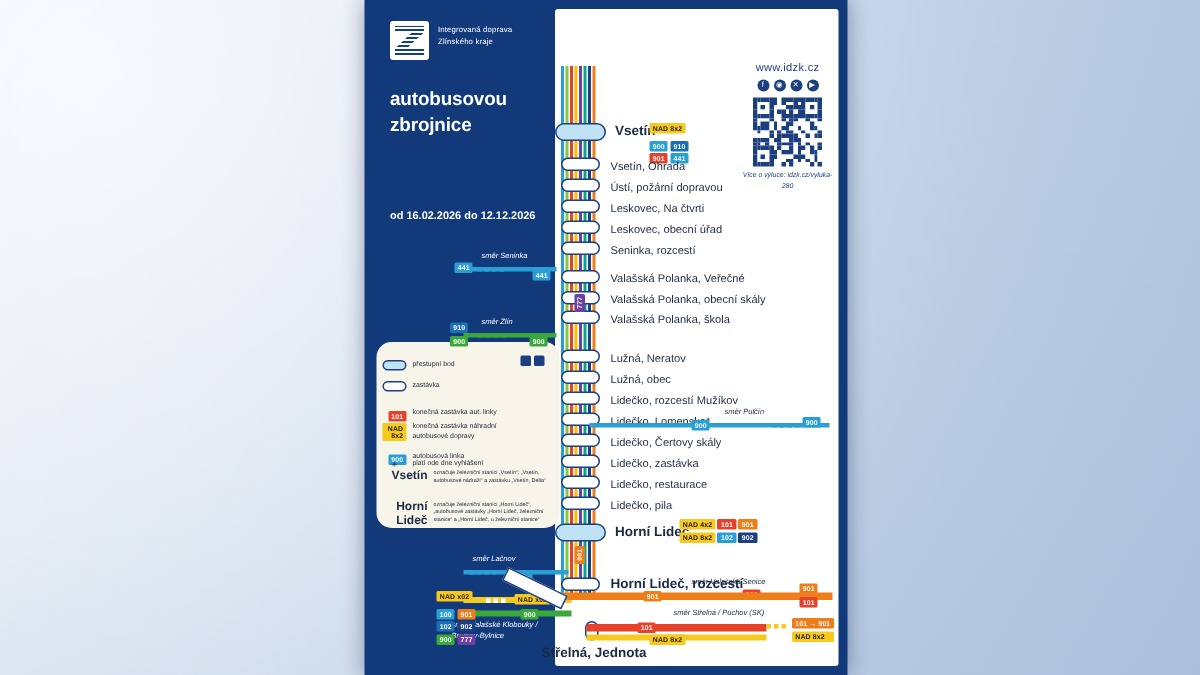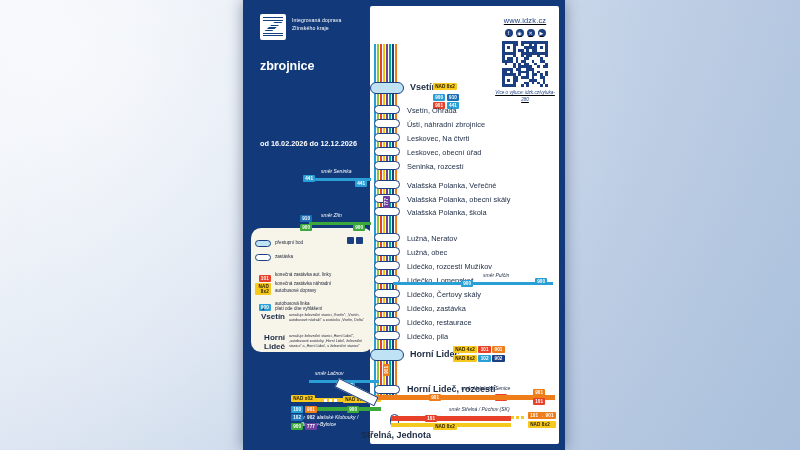--- a/index.html
+++ b/index.html
@@ -66,21 +66,21 @@
     letter-spacing:-0.1px;
   }
   .poster-title .sub{ font-size:7.2px; font-weight:normal; font-style:italic; }
   .valid-from{
     position:absolute; left:17px; top:139px; width:115px;
     font-size:7.3px; font-weight:bold; color:#ffffff;
   }
 
   
   .web{
-    position:absolute; left:251px; top:16px; width:62px; text-align:center;text-decoration:underline;
+    position:absolute; left:251px; top:40px; width:62px; text-align:center;
   }
   .web-url{ font-size:7.4px; color:#1b3f80; letter-spacing:.2px; }
   .socials{ margin-top:4px; display:flex; gap:3px; justify-content:center; }
   .soc{
     width:8px; height:8px; border-radius:50%; background:#1b3f80; color:#fff;
     font-size:5px; line-height:8px; text-align:center;
   }
   .qr{
     margin:4px auto 0; width:46px; height:46px; background:#ffffff;
     display:grid; grid-template-columns:repeat(17,1fr); grid-template-rows:repeat(17,1fr);
@@ -186,20 +186,21 @@
 
       <div class="logo-box">
         <div class="logo-z"></div>
       </div>
       <div class="logo-text">
         <div>Integrovaná doprava</div>
         <div>Zlínského kraje</div>
       </div>
 
       <div class="poster-title">
+        <div>autobusovou</div>
         <div>zbrojnice</div>
       </div>
       <div class="valid-from">od 16.02.2026 do 12.12.2026</div>
 
       <div class="web">
         <div class="web-url">www.idzk.cz</div>
         <div class="socials">
           <div class="soc">f</div>
           <div class="soc">◉</div>
           <div class="soc">✕</div>
@@ -520,21 +521,21 @@
               <span class="badge" style="background: rgb(27, 111, 181); color: rgb(255, 255, 255);">910</span>
             </div>
             <div style="display: flex; gap: 1.5px;">
               <span class="badge" style="background: rgb(232, 65, 42); color: rgb(255, 255, 255);">901</span>
               <span class="badge" style="background: rgb(42, 159, 214); color: rgb(255, 255, 255);">441</span>
             </div>
           </div>
           <div class="stop" style="left: 131px; top: 105px;"></div>
           <div class="st-label" style="left: 164px; top: 106px;">Vsetín, Ohrada</div>
           <div class="stop" style="left: 131px; top: 119px;"></div>
-          <div class="st-label" style="left: 164px; top: 120px;">Ústí, náhradní zbrojnice</div>
+          <div class="st-label" style="left: 164px; top: 120px;">Ústí, požární dopravou</div>
           <div class="stop" style="left: 131px; top: 133px;"></div>
           <div class="st-label" style="left: 164px; top: 134px;">Leskovec, Na čtvrti</div>
           <div class="stop" style="left: 131px; top: 147px;"></div>
           <div class="st-label" style="left: 164px; top: 148px;">Leskovec, obecní úřad</div>
           <div class="stop" style="left: 131px; top: 161px;"></div>
           <div class="st-label" style="left: 164px; top: 162px;">Seninka, rozcestí</div>
           <div class="stop" style="left: 131px; top: 180px;"></div>
           <div class="st-label" style="left: 164px; top: 181px;">Valašská Polanka, Veřečné</div>
           <div class="stop" style="left: 131px; top: 194px;"></div>
           <div class="st-label" style="left: 164px; top: 195px;">Valašská Polanka, obecní skály</div>

